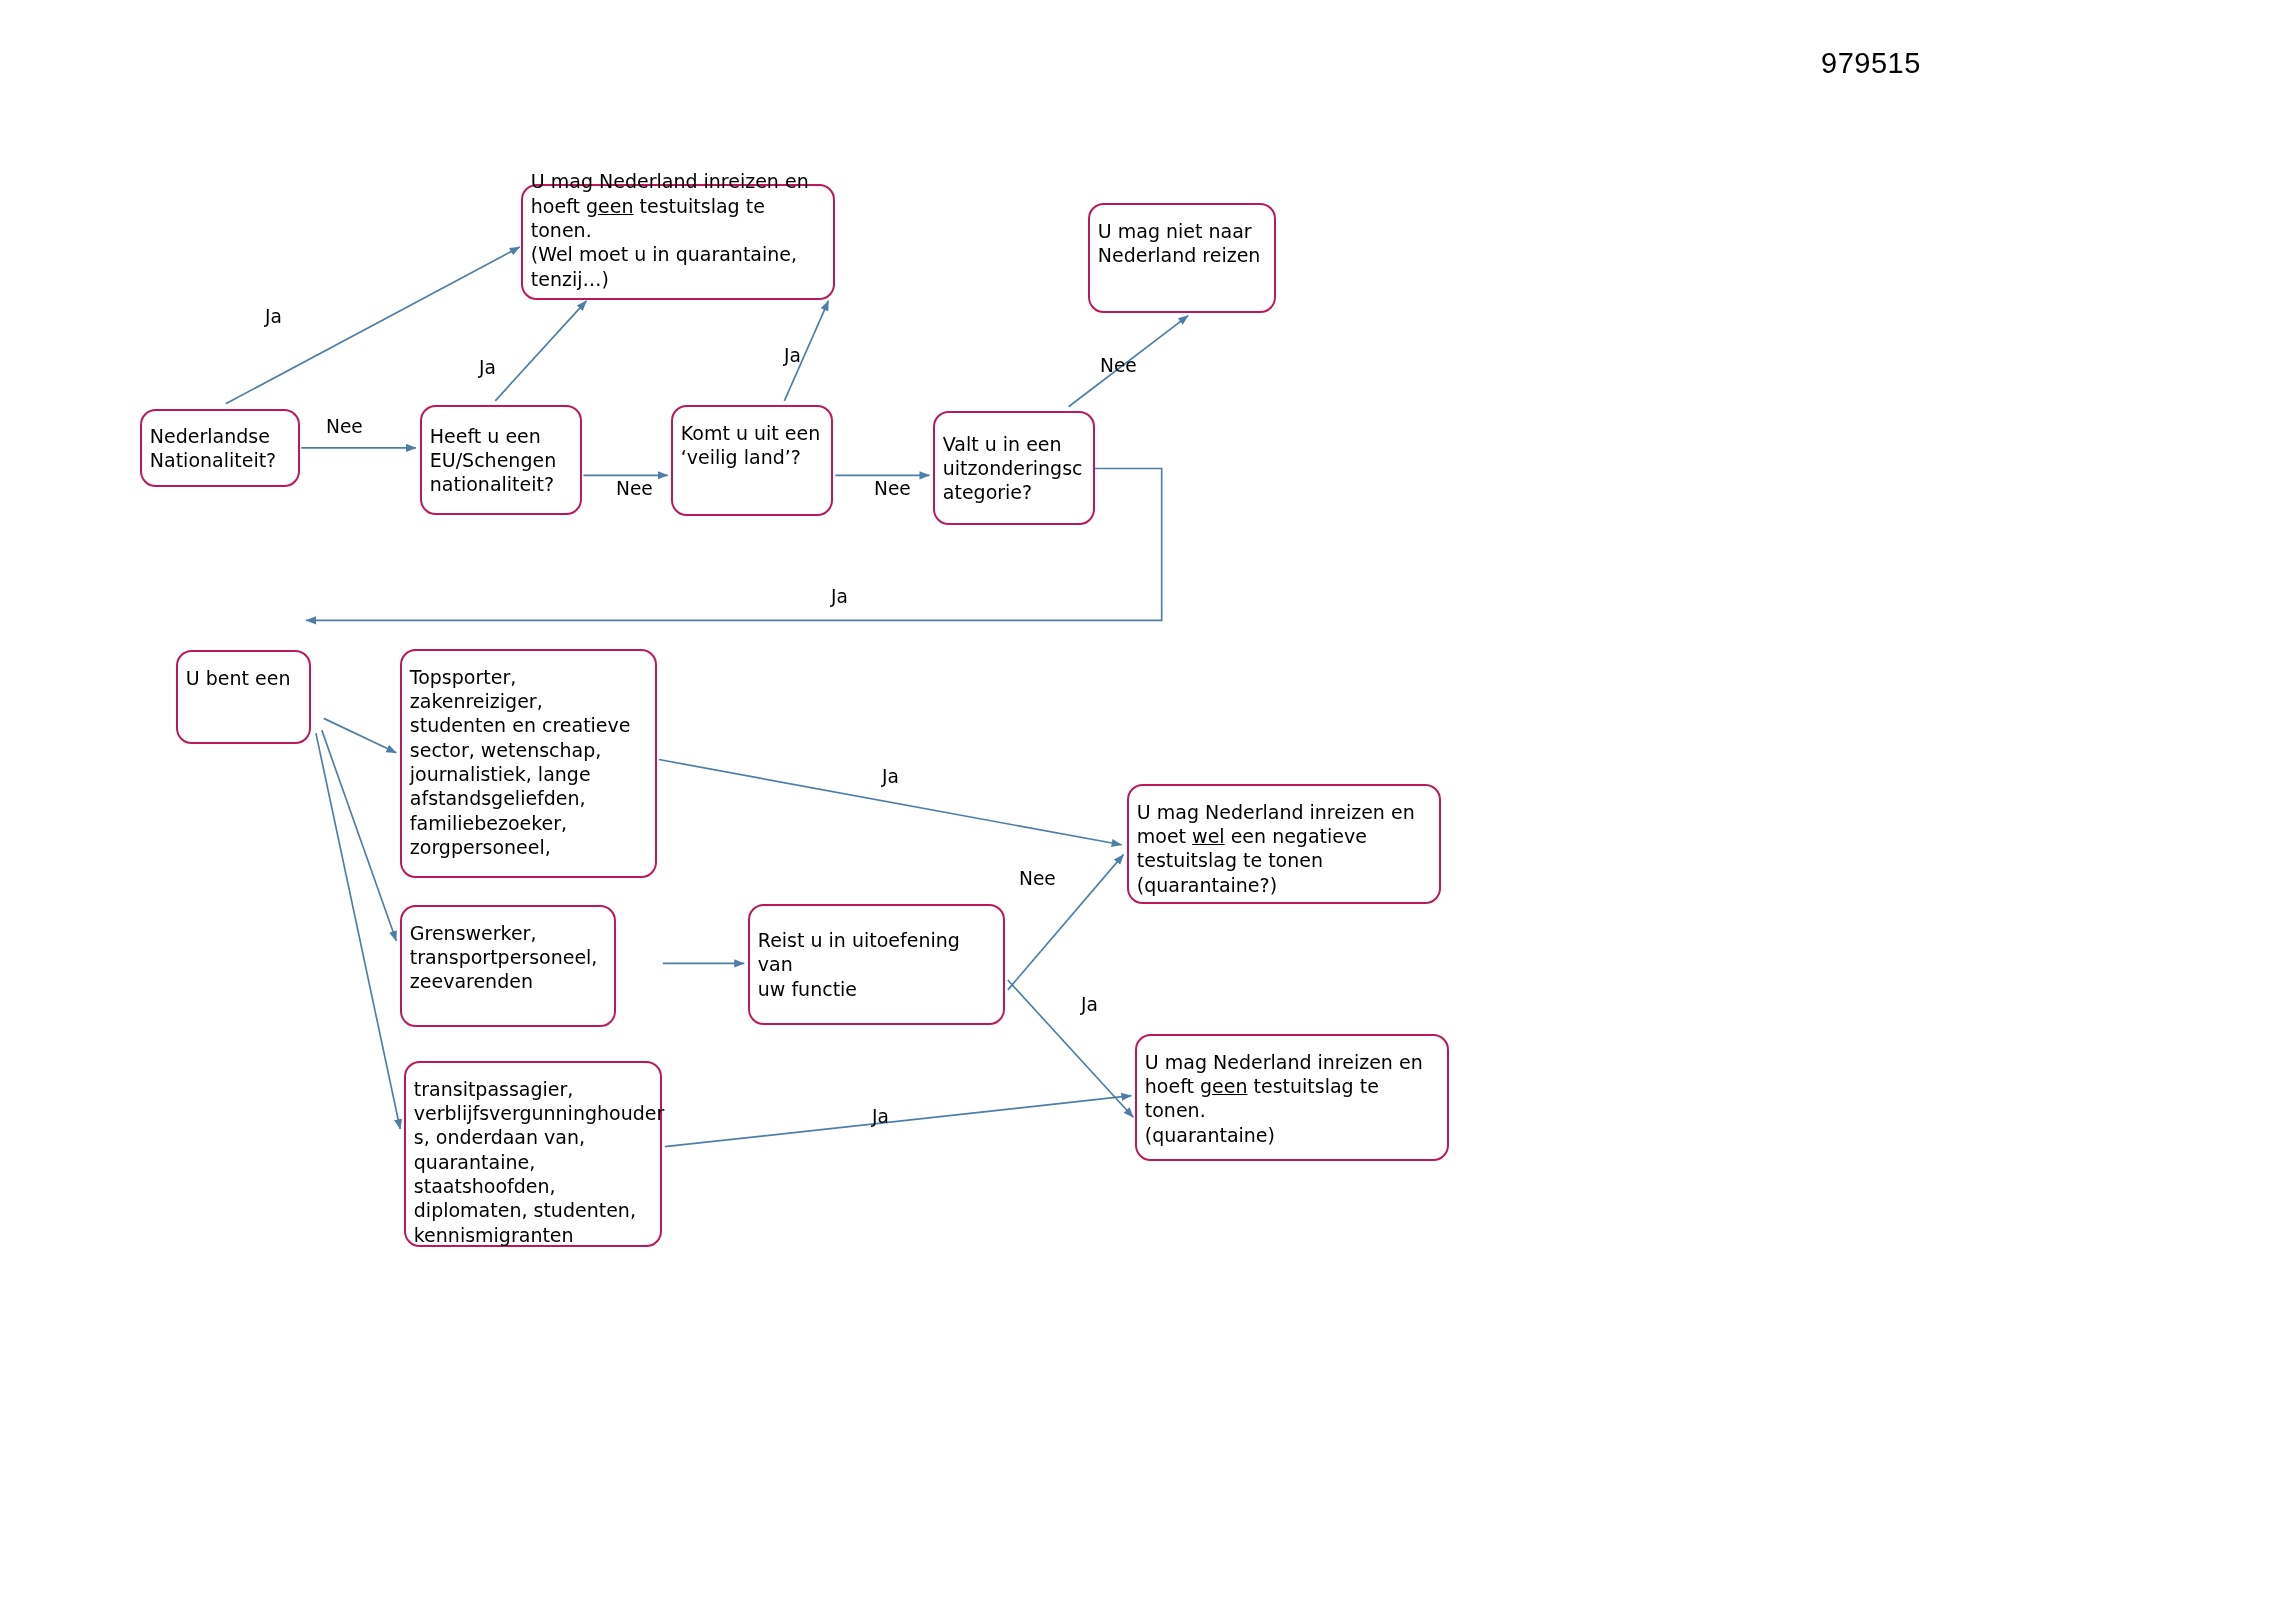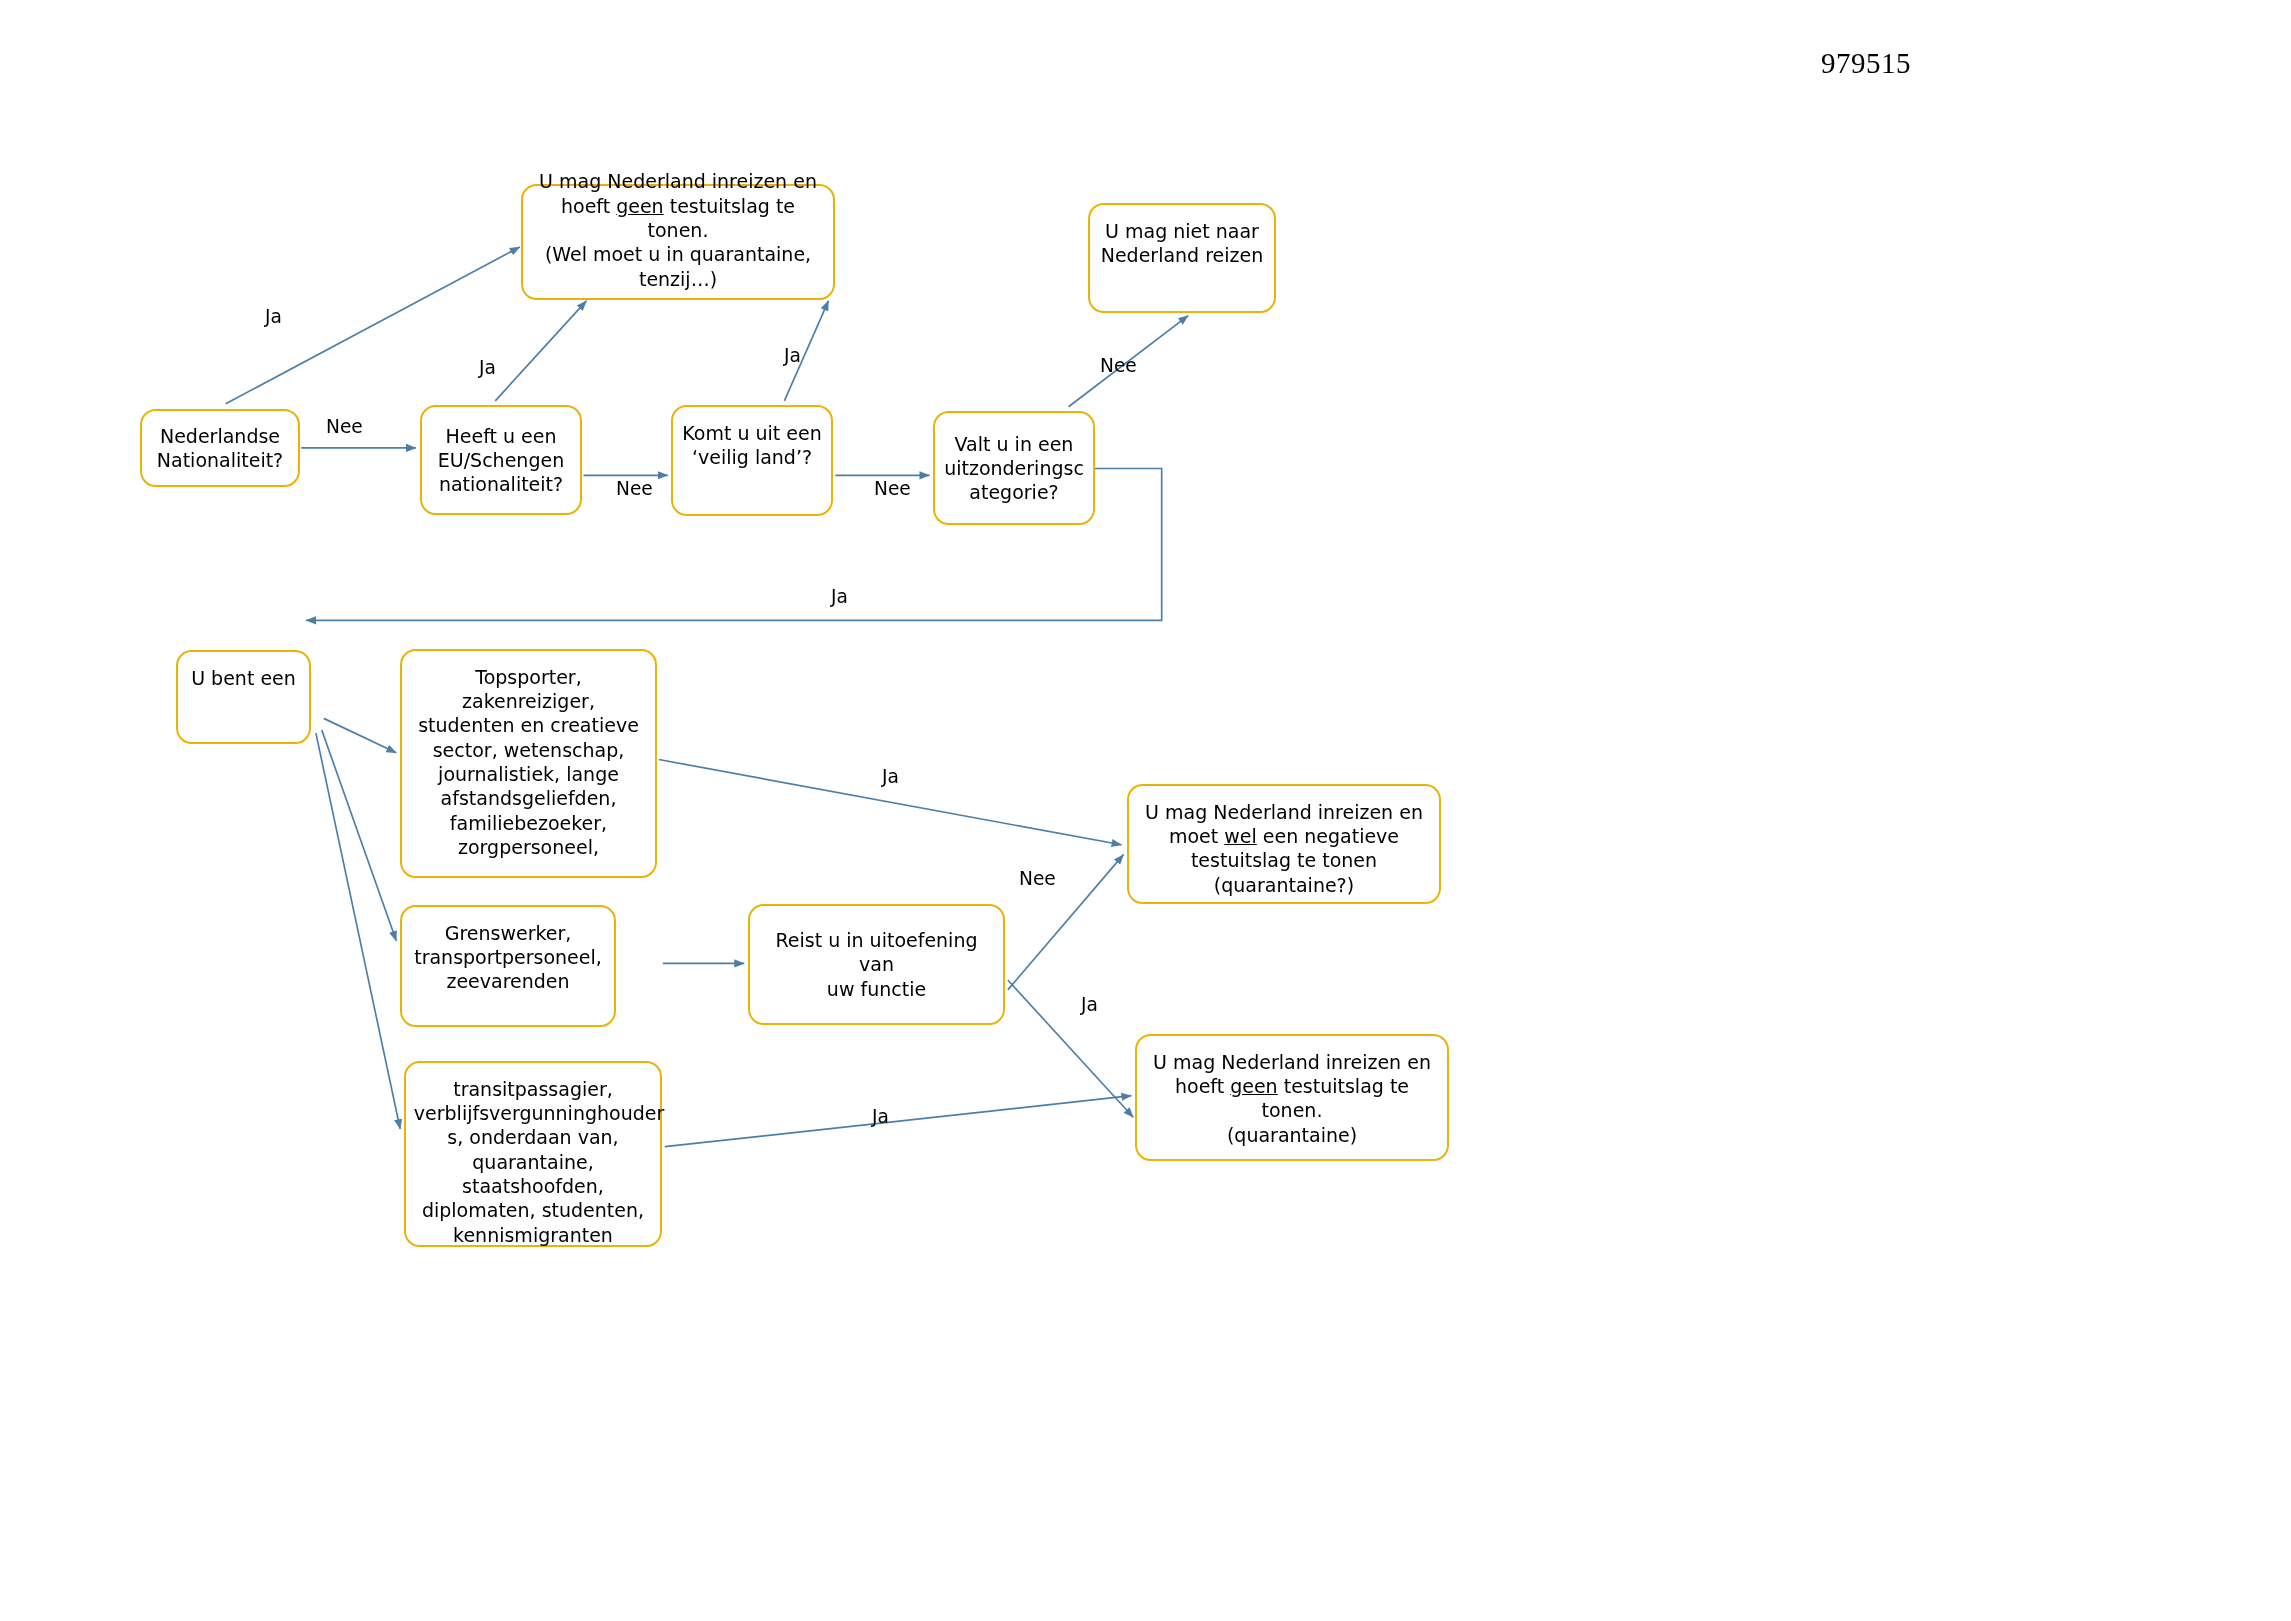--- a/index.html
+++ b/index.html
@@ -22,27 +22,27 @@
     position: absolute;
     left: 0;
     top: 0;
     width: 2292px;
     height: 1621px;
     pointer-events: none;
   }
   .node {
     position: absolute;
     box-sizing: border-box;
-    border: 2px solid #eab308;
+    border: 2px solid #be185d;
     border-radius: 15.7px;
     background: #ffffff;
     display: flex;
     align-items: center;
     justify-content: center;
-    text-align: center;
+    text-align: left;
     color: #000000;
     font-size: 19px;
     line-height: 1.28;
     padding: 0 7.8px;
     z-index: 2;
   }
   .node .inner {
     width: 100%;
   }
   
@@ -65,21 +65,21 @@
     color: #000000;
     white-space: nowrap;
     z-index: 3;
   }
   .doc-code {
     position: absolute;
     font-size: 29px;
     letter-spacing: 0.5px;
     color: #000000;
     white-space: nowrap;
-    font-family: Liberation Serif, serif;
+    font-family: Liberation Sans, sans-serif;
     z-index: 3;
   }
   u { text-decoration: underline; }
 </style>
 </head>
 <body>
 
 <div id="canvas">
 
   <div class="doc-code" style="left:1821px; top:47px;">979515</div>

